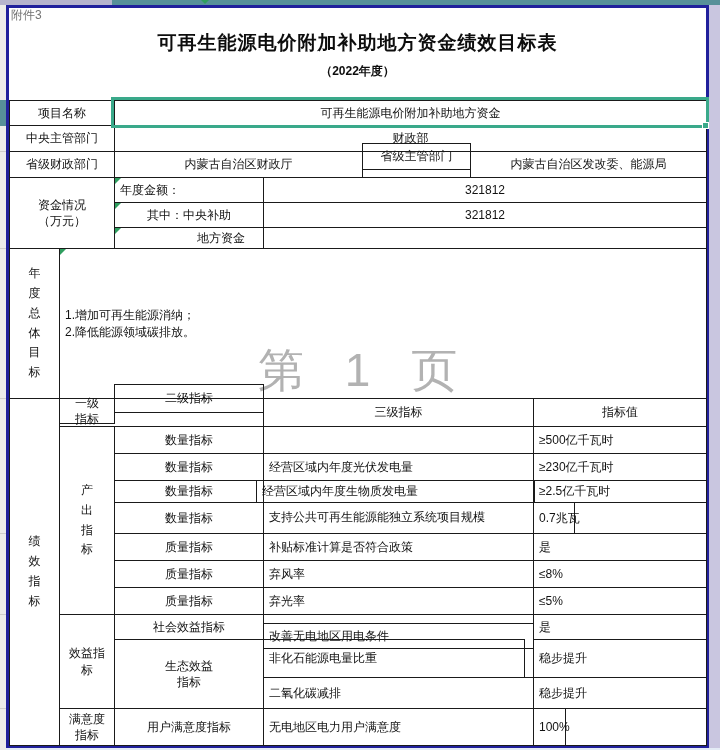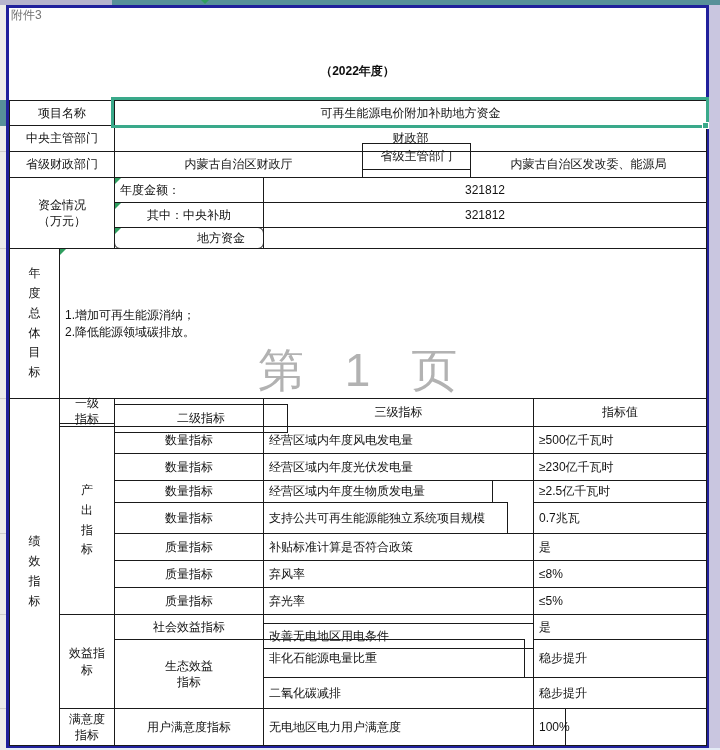--- a/index.html
+++ b/index.html
@@ -72,20 +72,21 @@
   <div class="rowtick" style="left:0;top:614px;"></div>
   <div class="rowtick" style="left:0;top:708px;"></div>
   <div class="strip" style="left:709px;top:5px;width:11px;height:743px;background:#c9c6e0;"></div>
   <div class="strip" style="left:6px;top:748px;width:714px;height:2px;background:#e4ecf6;"></div>
 
   <div class="page"></div>
 
   <div class="watermark">第 1 页</div>
 
   <div class="attach">附件3</div>
+  <div class="maintitle">可再生能源电价附加补助地方资金绩效目标表</div>
   <div class="subtitle">（2022年度）</div>
 
   <div class="cell" style="left:9px;top:100px;width:106px;height:26px;text-align:right;">项目名称</div>
   <div class="cell" style="left:114px;top:100px;width:593px;height:26px;">可再生能源电价附加补助地方资金</div>
   <div class="selection"></div>
   <div class="fillhandle"></div>
 
   <div class="cell" style="left:9px;top:125px;width:106px;height:27px;">中央主管部门</div>
   <div class="cell" style="left:114px;top:125px;width:593px;height:27px;">财政部</div>
 
@@ -93,21 +94,21 @@
   <div class="cell" style="left:114px;top:151px;width:249px;height:27px;">内蒙古自治区财政厅</div>
   <div class="cell" style="left:362px;top:143px;width:109px;height:27px;">省级主管部门</div>
   <div class="cell" style="left:470px;top:151px;width:237px;height:27px;">内蒙古自治区发改委、能源局</div>
 
   <div class="cell" style="left:9px;top:177px;width:106px;height:72px;">资金情况
 （万元）</div>
   <div class="cell leftal" style="left:114px;top:177px;width:150px;height:26px;">年度金额：</div>
   <div class="cell" style="left:263px;top:177px;width:444px;height:26px;">321812</div>
   <div class="cell" style="left:114px;top:202px;width:150px;height:26px;">其中：中央补助</div>
   <div class="cell" style="left:263px;top:202px;width:444px;height:26px;">321812</div>
-  <div class="cell rightal" style="left:114px;top:227px;width:150px;height:22px;border-radius:6px;">地方资金</div>
+  <div class="cell rightal" style="left:114px;top:227px;width:150px;height:22px;">地方资金</div>
   <div class="cell" style="left:263px;top:227px;width:444px;height:22px;"></div>
 
   <div class="corner" style="left:115px;top:178px;"></div>
   <div class="corner" style="left:115px;top:203px;"></div>
   <div class="corner" style="left:115px;top:228px;"></div>
   <div class="corner" style="left:60px;top:249px;"></div>
 
   <div class="cell vert" style="left:9px;top:248px;width:51px;height:151px;">年
 度
 总
@@ -117,43 +118,42 @@
   <div class="cell leftal" style="left:59px;top:248px;width:648px;height:151px;align-items:center;">1.增加可再生能源消纳；
 2.降低能源领域碳排放。</div>
 
   <div class="cell vert" style="left:9px;top:398px;width:51px;height:348px;">绩
 效
 指
 标</div>
 
   <div class="cell" style="left:59px;top:398px;width:56px;height:26px;">一级
 指标</div>
-  <div class="cell" style="left:114px;top:404px;width:174px;height:29px;">二级指标</div>
+  <div class="cell" style="left:114px;top:384px;width:150px;height:29px;">二级指标</div>
   <div class="cell" style="left:263px;top:398px;width:271px;height:29px;">三级指标</div>
   <div class="cell" style="left:533px;top:398px;width:174px;height:29px;">指标值</div>
 
   <div class="cell vert" style="left:59px;top:426px;width:56px;height:189px;">产
 出
 指
 标</div>
 
   <div class="cell" style="left:114px;top:426px;width:150px;height:28px;">数量指标</div>
-  <div class="cell leftal" style="left:263px;top:426px;width:271px;height:28px;">经营区域内年度风电发电量</div>
   <div class="cell leftal" style="left:533px;top:426px;width:174px;height:28px;">≥500亿千瓦时</div>
 
   <div class="cell" style="left:114px;top:453px;width:150px;height:28px;">数量指标</div>
   <div class="cell leftal" style="left:263px;top:453px;width:271px;height:28px;">经营区域内年度光伏发电量</div>
   <div class="cell leftal" style="left:533px;top:453px;width:174px;height:28px;">≥230亿千瓦时</div>
 
   <div class="cell" style="left:114px;top:480px;width:150px;height:23px;">数量指标</div>
-  <div class="cell leftal" style="left:263px;top:480px;width:230px;height:23px;">经营区域内年度生物质发电量</div>
+  <div class="cell leftal" style="left:256px;top:480px;width:279px;height:23px;">经营区域内年度生物质发电量</div>
   <div class="cell leftal" style="left:533px;top:480px;width:174px;height:23px;">≥2.5亿千瓦时</div>
 
   <div class="cell" style="left:114px;top:502px;width:150px;height:32px;">数量指标</div>
-  <div class="cell leftal" style="left:263px;top:502px;width:245px;height:32px;">支持公共可再生能源能独立系统项目规模</div>
+  <div class="cell leftal" style="left:263px;top:502px;width:312px;height:32px;font-family:Liberation Mono, monospace;">支持公共可再生能源能独立系统项目规模</div>
   <div class="cell leftal" style="left:533px;top:502px;width:174px;height:32px;">0.7兆瓦</div>
 
   <div class="cell" style="left:114px;top:533px;width:150px;height:28px;">质量指标</div>
   <div class="cell leftal" style="left:263px;top:533px;width:271px;height:28px;">补贴标准计算是否符合政策</div>
   <div class="cell leftal" style="left:533px;top:533px;width:174px;height:28px;">是</div>
 
   <div class="cell" style="left:114px;top:560px;width:150px;height:28px;">质量指标</div>
   <div class="cell leftal" style="left:263px;top:560px;width:271px;height:28px;">弃风率</div>
   <div class="cell leftal" style="left:533px;top:560px;width:174px;height:28px;">≤8%</div>
 

